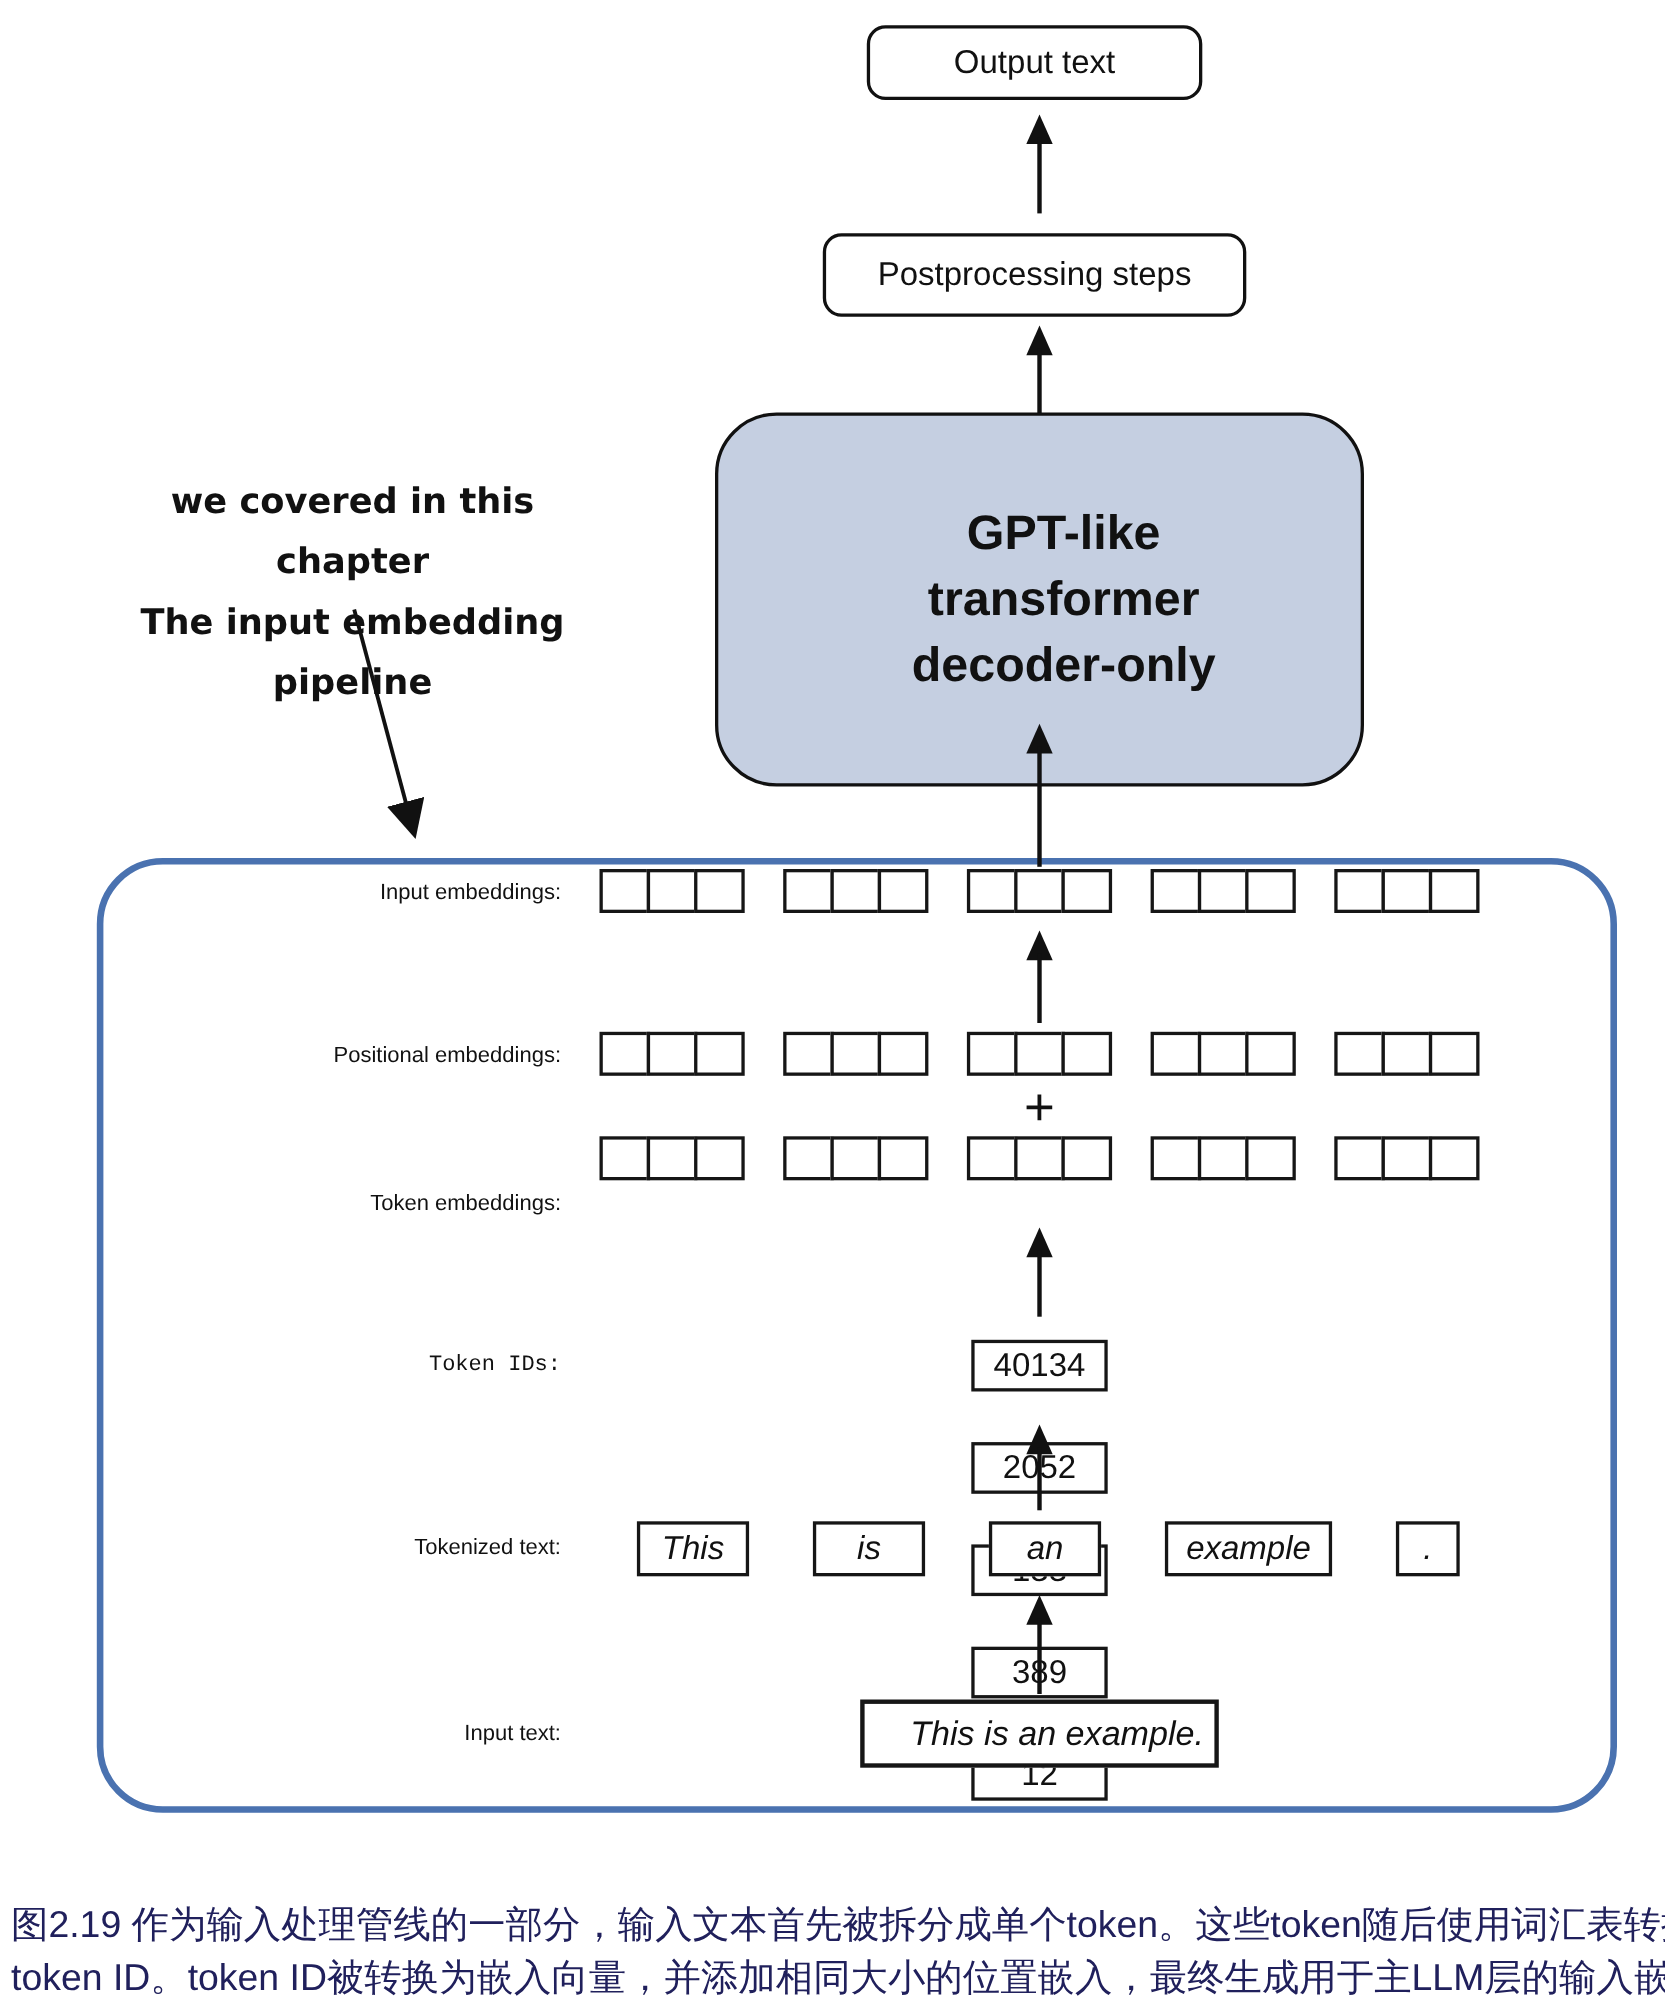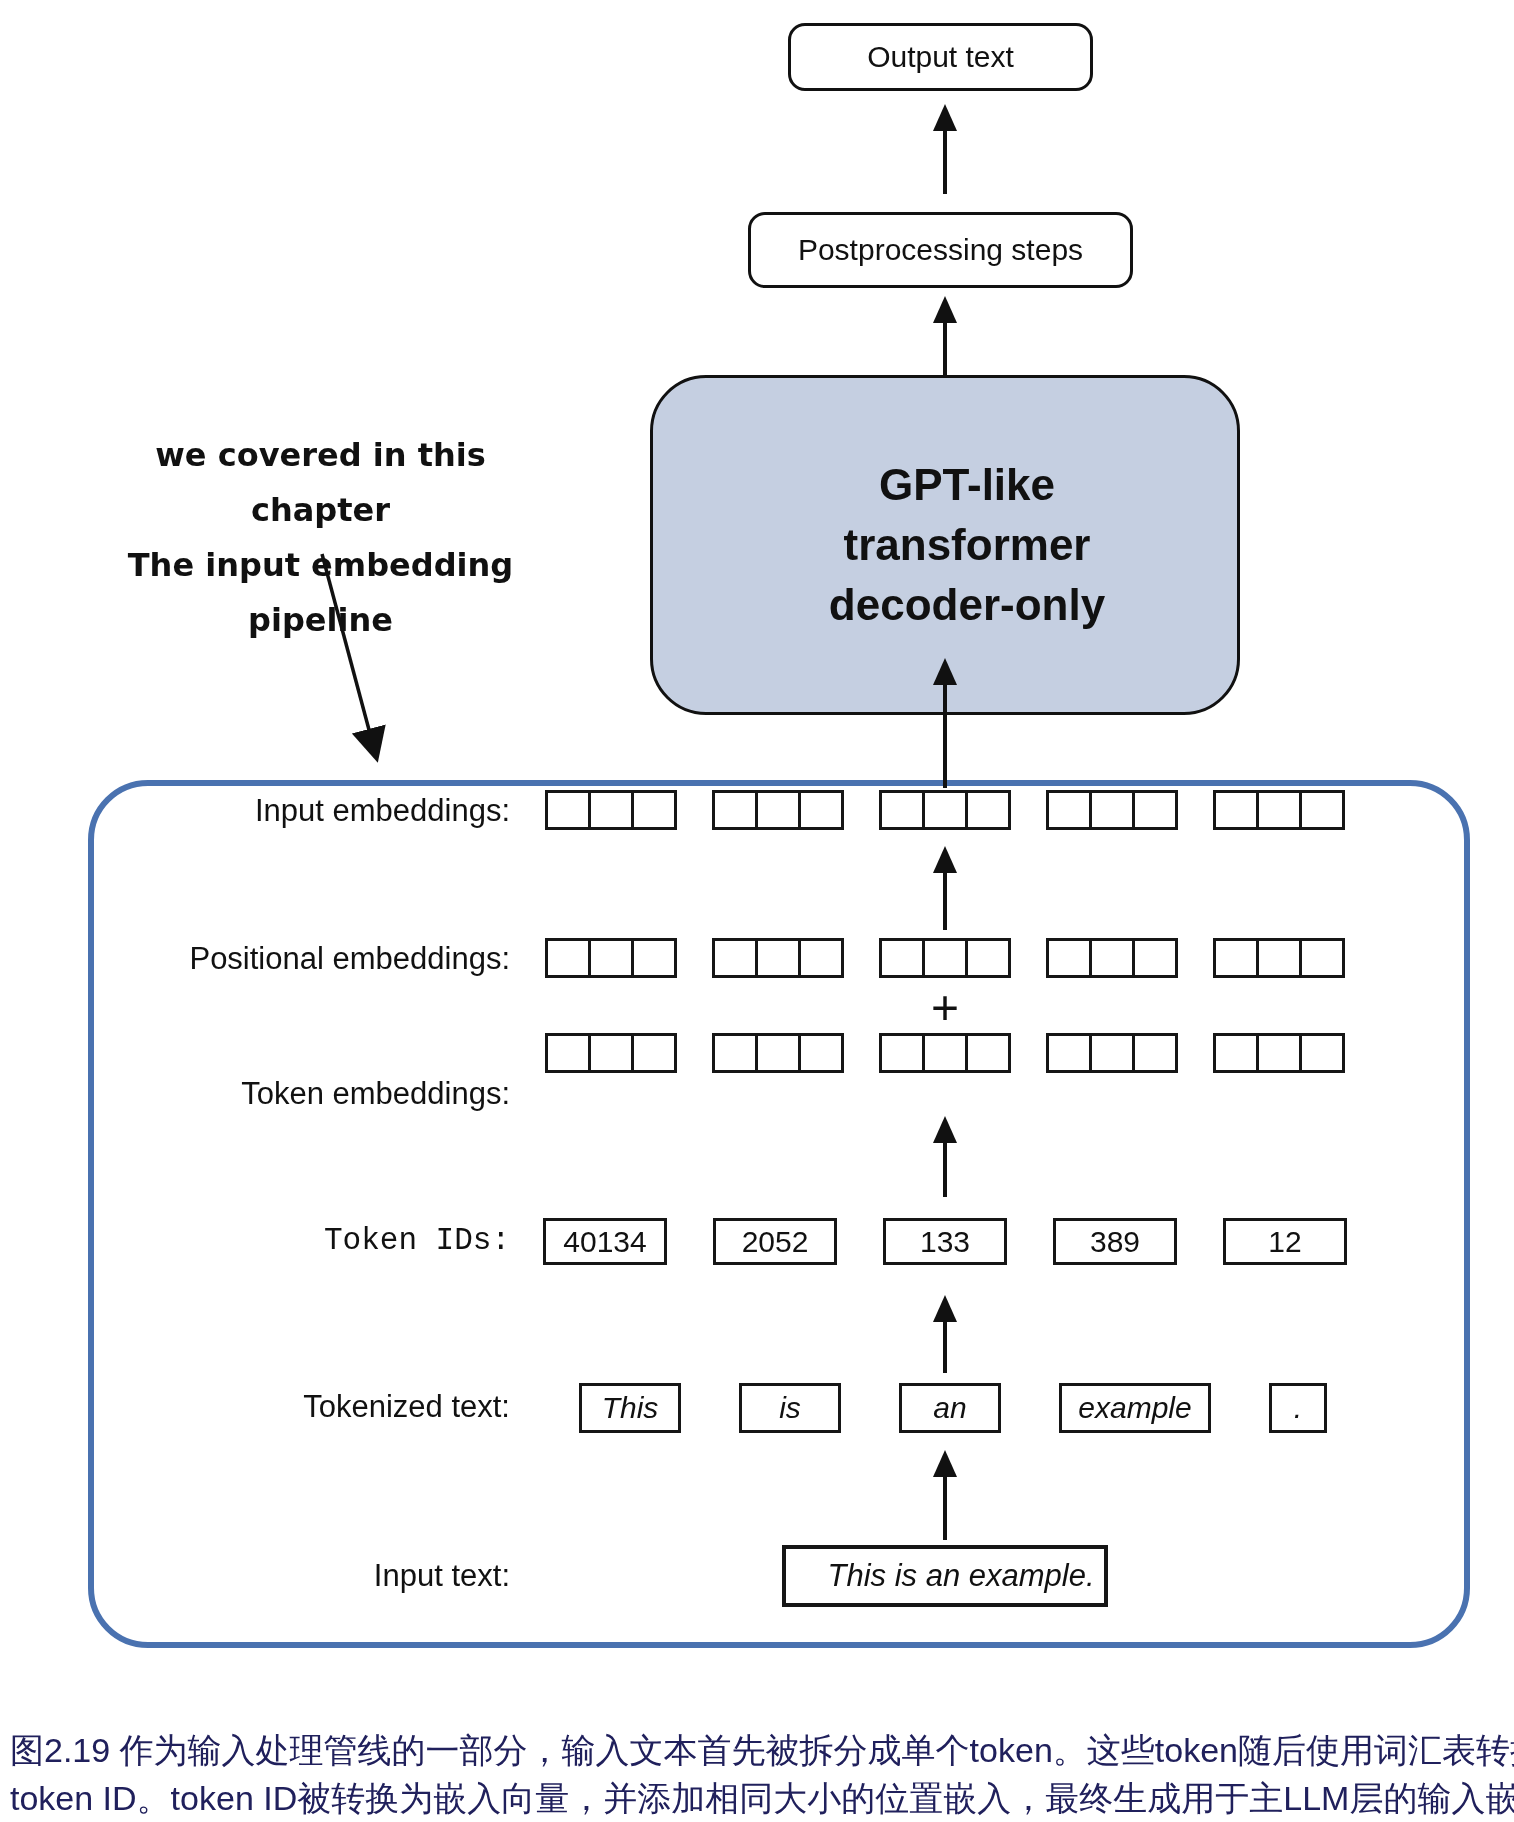--- a/index.html
+++ b/index.html
@@ -18,21 +18,21 @@
     border:3.5px solid #111;border-radius:56px;
     display:flex;flex-direction:column;align-items:center;justify-content:center;
     font-weight:bold;font-size:44px;line-height:60px;text-align:center;
   }
   .pipeline{
     position:absolute;box-sizing:border-box;background:#fff;
     border:6px solid #4a72b0;border-radius:60px;
   }
   .row-label{
     position:absolute;left:80px;width:430px;text-align:right;
-    font-size:31px;line-height:36px;white-space:nowrap;
+    font-size:20px;line-height:36px;white-space:nowrap;
   }
   .arrow{position:absolute;width:26px;}
   .arrow .head{
     position:absolute;top:0;left:50%;transform:translateX(-50%);
     width:0;height:0;border-left:12px solid transparent;border-right:12px solid transparent;
     border-bottom:27px solid #111;
   }
   .arrow .shaft{
     position:absolute;top:21px;bottom:0;left:50%;transform:translateX(-50%);
     width:4px;background:#111;
@@ -211,21 +211,21 @@
         <div class="sq"></div>
       </div>
     </div>
 
   <div class="arrow" style="left:932px;top:1116px;height:81px;">
       <div class="head"></div>
       <div class="shaft"></div>
     </div>
 
   <div class="row-label" style="top:1223px;font-family:Liberation Mono, monospace;">Token IDs:</div>
-  <div class="ids-row" style="top:1218px;" id="ids-row">
+  <div class="ids-row" style="top:1218px;flex-direction:column;" id="ids-row">
       <div class="idbox">40134</div>
       <div class="idbox">2052</div>
       <div class="idbox">133</div>
       <div class="idbox">389</div>
       <div class="idbox">12</div>
     </div>
 
   <div class="arrow" style="left:932px;top:1295px;height:78px;">
       <div class="head"></div>
       <div class="shaft"></div>

